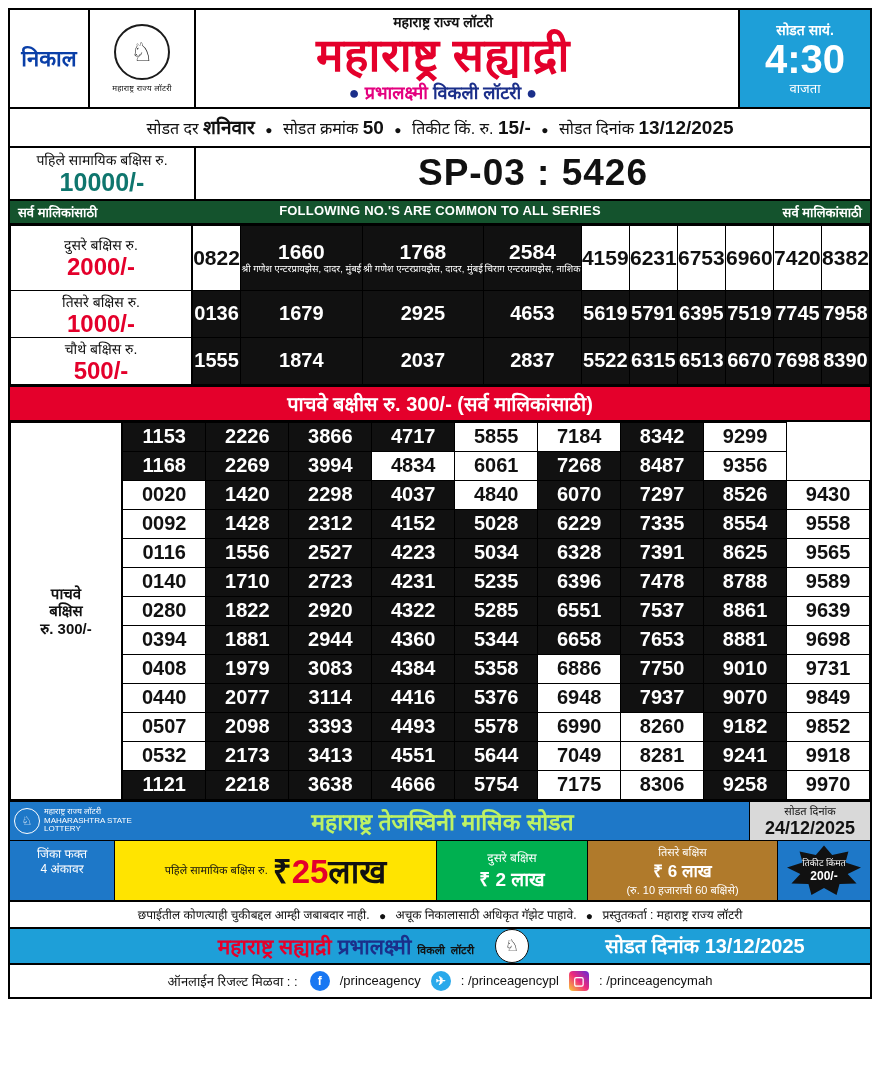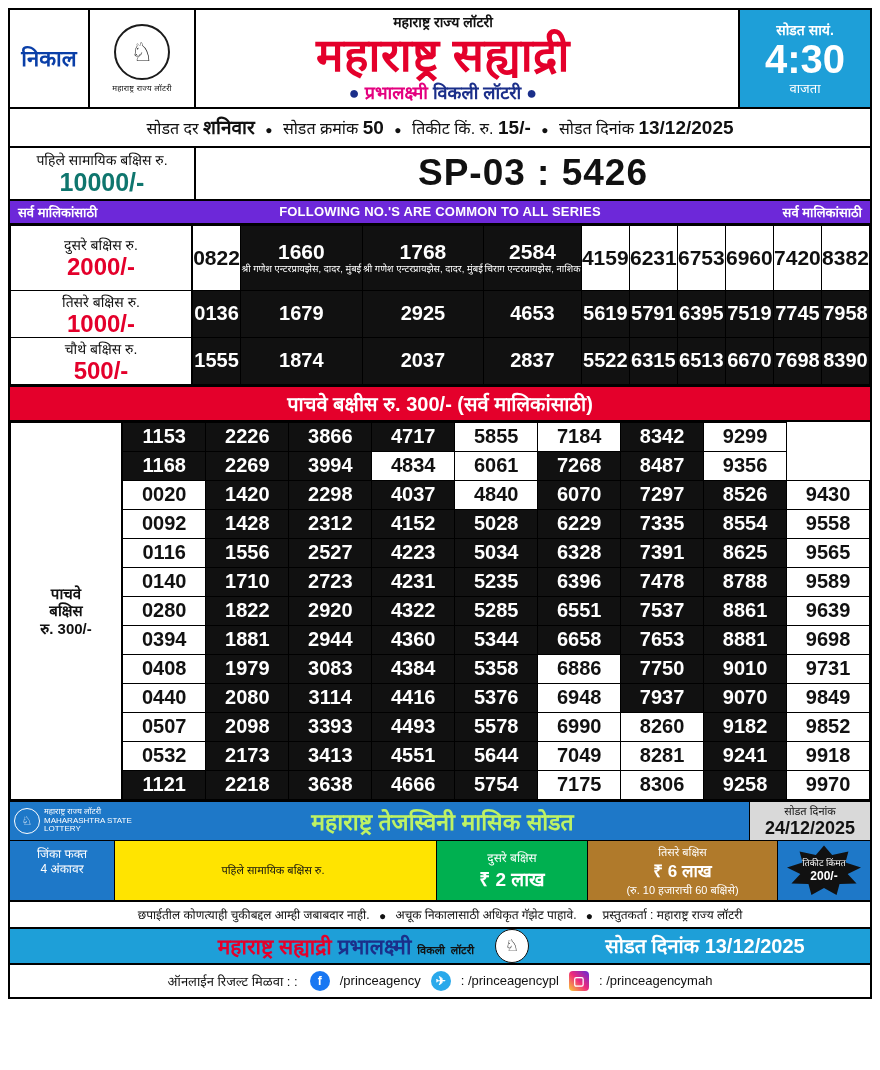--- a/index.html
+++ b/index.html
@@ -30,21 +30,21 @@
   .dot{color:#111;padding:0 6px;font-size:12px;vertical-align:middle;}
 
   
   .first{display:flex;border-bottom:2px solid #000;}
   .first-l{width:180px;border-right:2px solid #000;text-align:center;padding:2px 2px 3px;}
   .fl-1{font-size:14px;color:#111;}
   .fl-2{font-size:25px;font-weight:bold;color:#0f766e;line-height:1.05;}
   .first-r{flex:1;display:flex;align-items:center;justify-content:center;font-size:37px;font-weight:bold;letter-spacing:1px;color:#111;}
 
   
-  .commonbar{display:flex;align-items:center;justify-content:space-between;background:#6d28d9;color:#fff;border-bottom:2px solid #000;padding:2px 8px;font-size:13px;font-weight:bold;}
+  .commonbar{display:flex;align-items:flex-start;justify-content:space-between;background:#14532d;color:#fff;border-bottom:2px solid #000;padding:2px 8px;font-size:13px;font-weight:bold;}
   .commonbar .mid{font-size:13px;letter-spacing:.2px;}
 
   
   table.prz{border-collapse:collapse;width:100%;}
   table.prz td{border:1px solid #000;text-align:center;font-size:20px;font-weight:bold;padding:1px 0;}
   .lbl{width:180px;border-right:2px solid #000 !important;}
   .lbl .l1{font-size:14px;font-weight:normal;color:#111;}
   .lbl .l2{font-size:24px;font-weight:bold;color:#e4002b;line-height:1.05;}
   .inv{background:#111;color:#fff;}
   .num{color:#111;}
@@ -322,21 +322,21 @@
             <td class="inv">3083</td>
             <td class="inv">4384</td>
             <td class="inv">5358</td>
             <td class="num">6886</td>
             <td class="inv">7750</td>
             <td class="inv">9010</td>
             <td class="num">9731</td>
           </tr>
           <tr>
             <td class="num">0440</td>
-            <td class="inv">2080</td>
+            <td class="inv">2077</td>
             <td class="inv">3114</td>
             <td class="inv">4416</td>
             <td class="inv">5376</td>
             <td class="num">6948</td>
             <td class="inv">7937</td>
             <td class="inv">9070</td>
             <td class="num">9849</td>
           </tr>
           <tr>
             <td class="num">0507</td>
@@ -389,20 +389,23 @@
         <div class="d2">24/12/2025</div>
       </div>
     </div>
     <div class="promo-bot">
       <div class="pb-1">
         <div>जिंका फक्त</div>
         <div>4 अंकावर</div>
       </div>
       <div class="pb-2">
         <div class="pb2-l">पहिले सामायिक बक्षिस रु.</div>
+        <div class="pb2-r">
+          <span>₹</span><span class="red">25</span><span>लाख</span>
+        </div>
       </div>
       <div class="pb-3">
         <div>दुसरे बक्षिस</div>
         <div class="big">₹ 2 लाख</div>
       </div>
       <div class="pb-4">
         <div>तिसरे बक्षिस</div>
         <div class="big">₹ 6 लाख</div>
         <div>(रु. 10 हजाराची 60 बक्षिसे)</div>
       </div>

